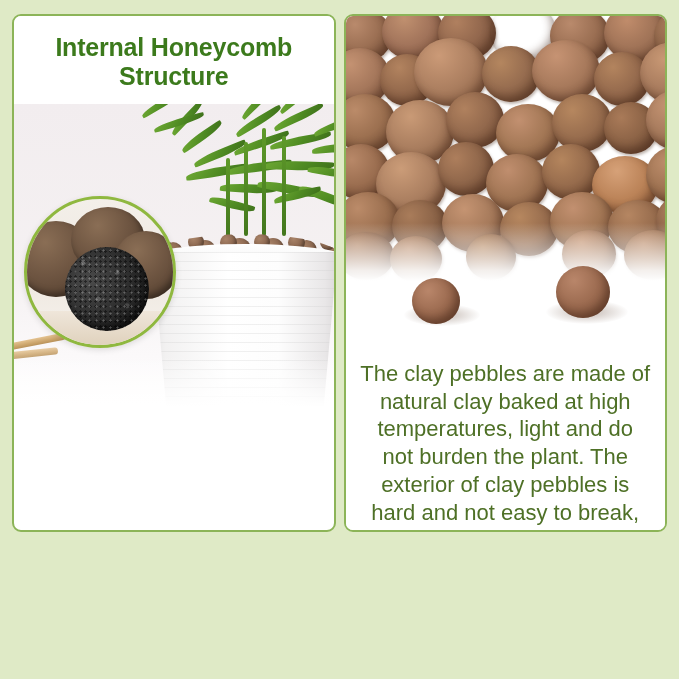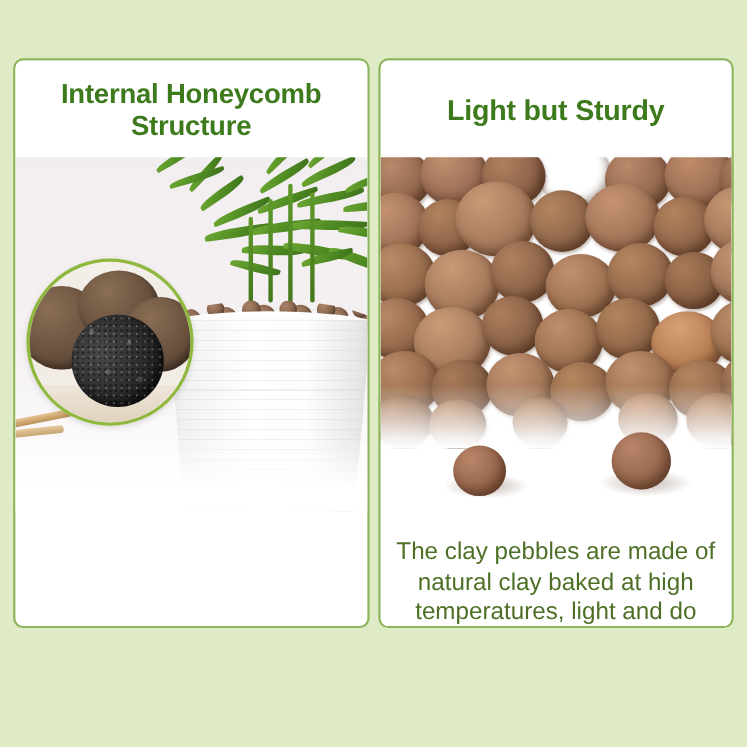--- a/index.html
+++ b/index.html
@@ -16,21 +16,20 @@
   }
 
   .infographic {
     position: relative;
     width: 679px;
     height: 546px;
     background: #dfeac6;
     display: flex;
     gap: 8px;
     padding: 14px 12px 14px 12px;
-    margin-top: 39px;
   }
 
   .panel {
     position: relative;
     flex: 1 1 50%;
     background: #ffffff;
     border: 2px solid #8cb458;
     border-radius: 9px;
     overflow: hidden;
     display: flex;
@@ -339,23 +338,20 @@
         <div class="inset-pebble" style="left:44px;  top:8px;  width:74px; height:66px;"></div>
         <div class="inset-pebble" style="left:86px;  top:32px; width:66px; height:68px;"></div>
         <div class="inset-cut"></div>
       </div>
     </div>
 
   </section>
 
   <section class="panel panel-right">
 
-    <header class="panel-header">
-      <h2 class="panel-title">Light but Sturdy</h2>
-    </header>
 
     <div class="photo photo-pebbles">
       <div class="pebble-field">
         <div class="pebble" style="left:-10px; top:-6px;  width:56px; height:52px; background:radial-gradient(circle at 34% 28%,#b98a6c 0%,#9a6e52 48%,#6f4b36 100%);"></div>
         <div class="pebble" style="left:36px;  top:-12px; width:62px; height:56px; background:radial-gradient(circle at 36% 26%,#c0906f 0%,#a1735a 48%,#77503a 100%);"></div>
         <div class="pebble" style="left:92px;  top:-10px; width:58px; height:54px; background:radial-gradient(circle at 32% 30%,#b0805f 0%,#92674d 48%,#684631 100%);"></div>
         <div class="pebble" style="left:144px; top:-14px; width:66px; height:60px; background:radial-gradient(circle at 38% 26%,#c59madd 0%,#a97b5e 48%,#7d5439 100%);"></div>
         <div class="pebble" style="left:204px; top:-8px;  width:60px; height:56px; background:radial-gradient(circle at 34% 28%,#b98a6c 0%,#9a6e52 48%,#6f4b36 100%);"></div>
         <div class="pebble" style="left:258px; top:-12px; width:64px; height:58px; background:radial-gradient(circle at 36% 28%,#c08c6b 0%,#a07357 48%,#734e37 100%);"></div>
         <div class="pebble" style="left:308px; top:-6px;  width:54px; height:52px; background:radial-gradient(circle at 32% 30%,#ab7c5c 0%,#8e6549 48%,#654430 100%);"></div>

